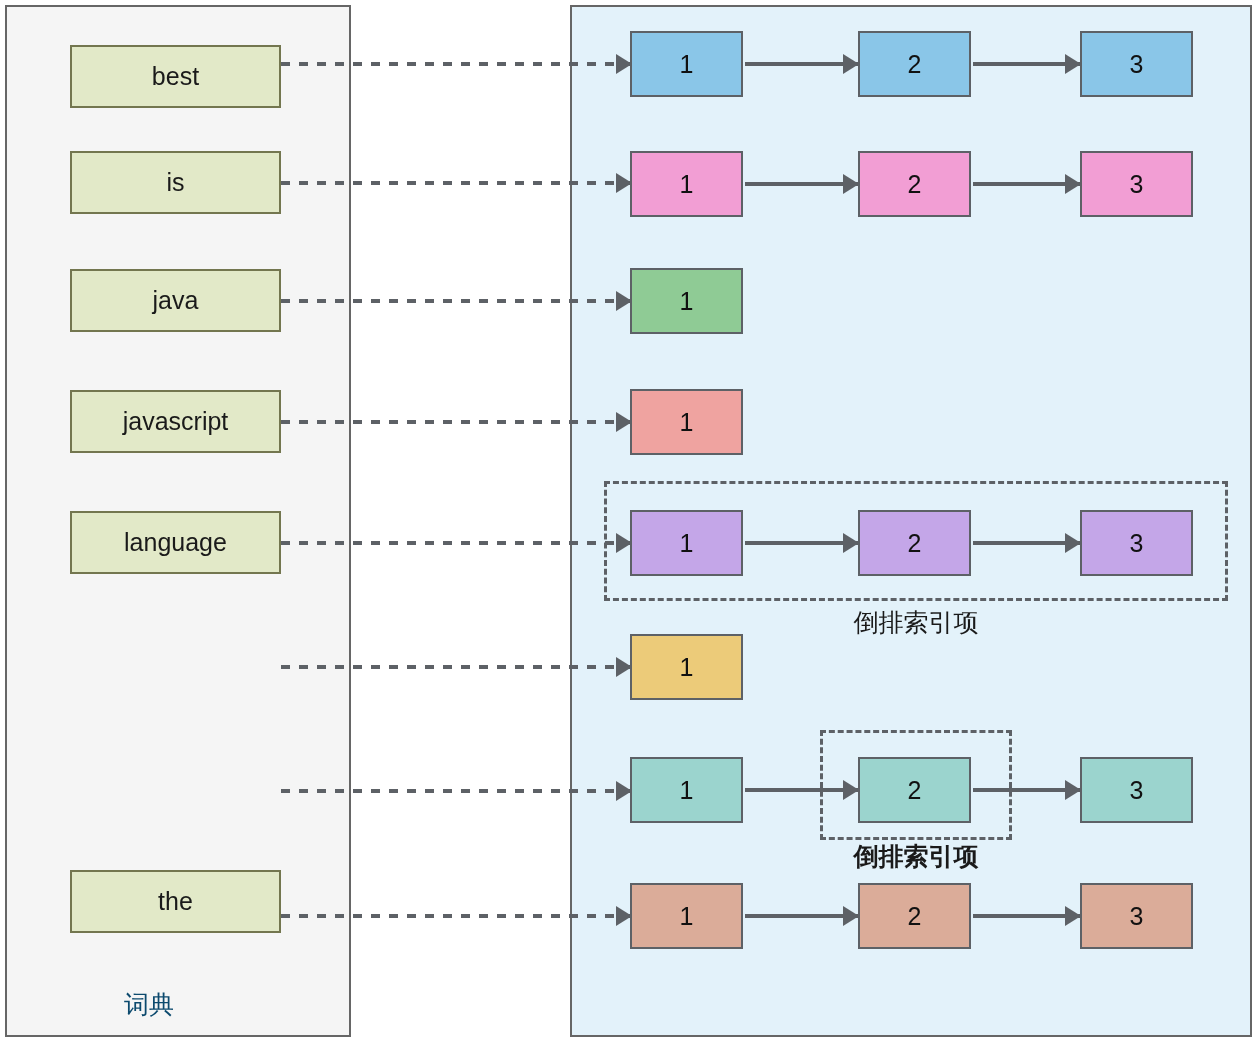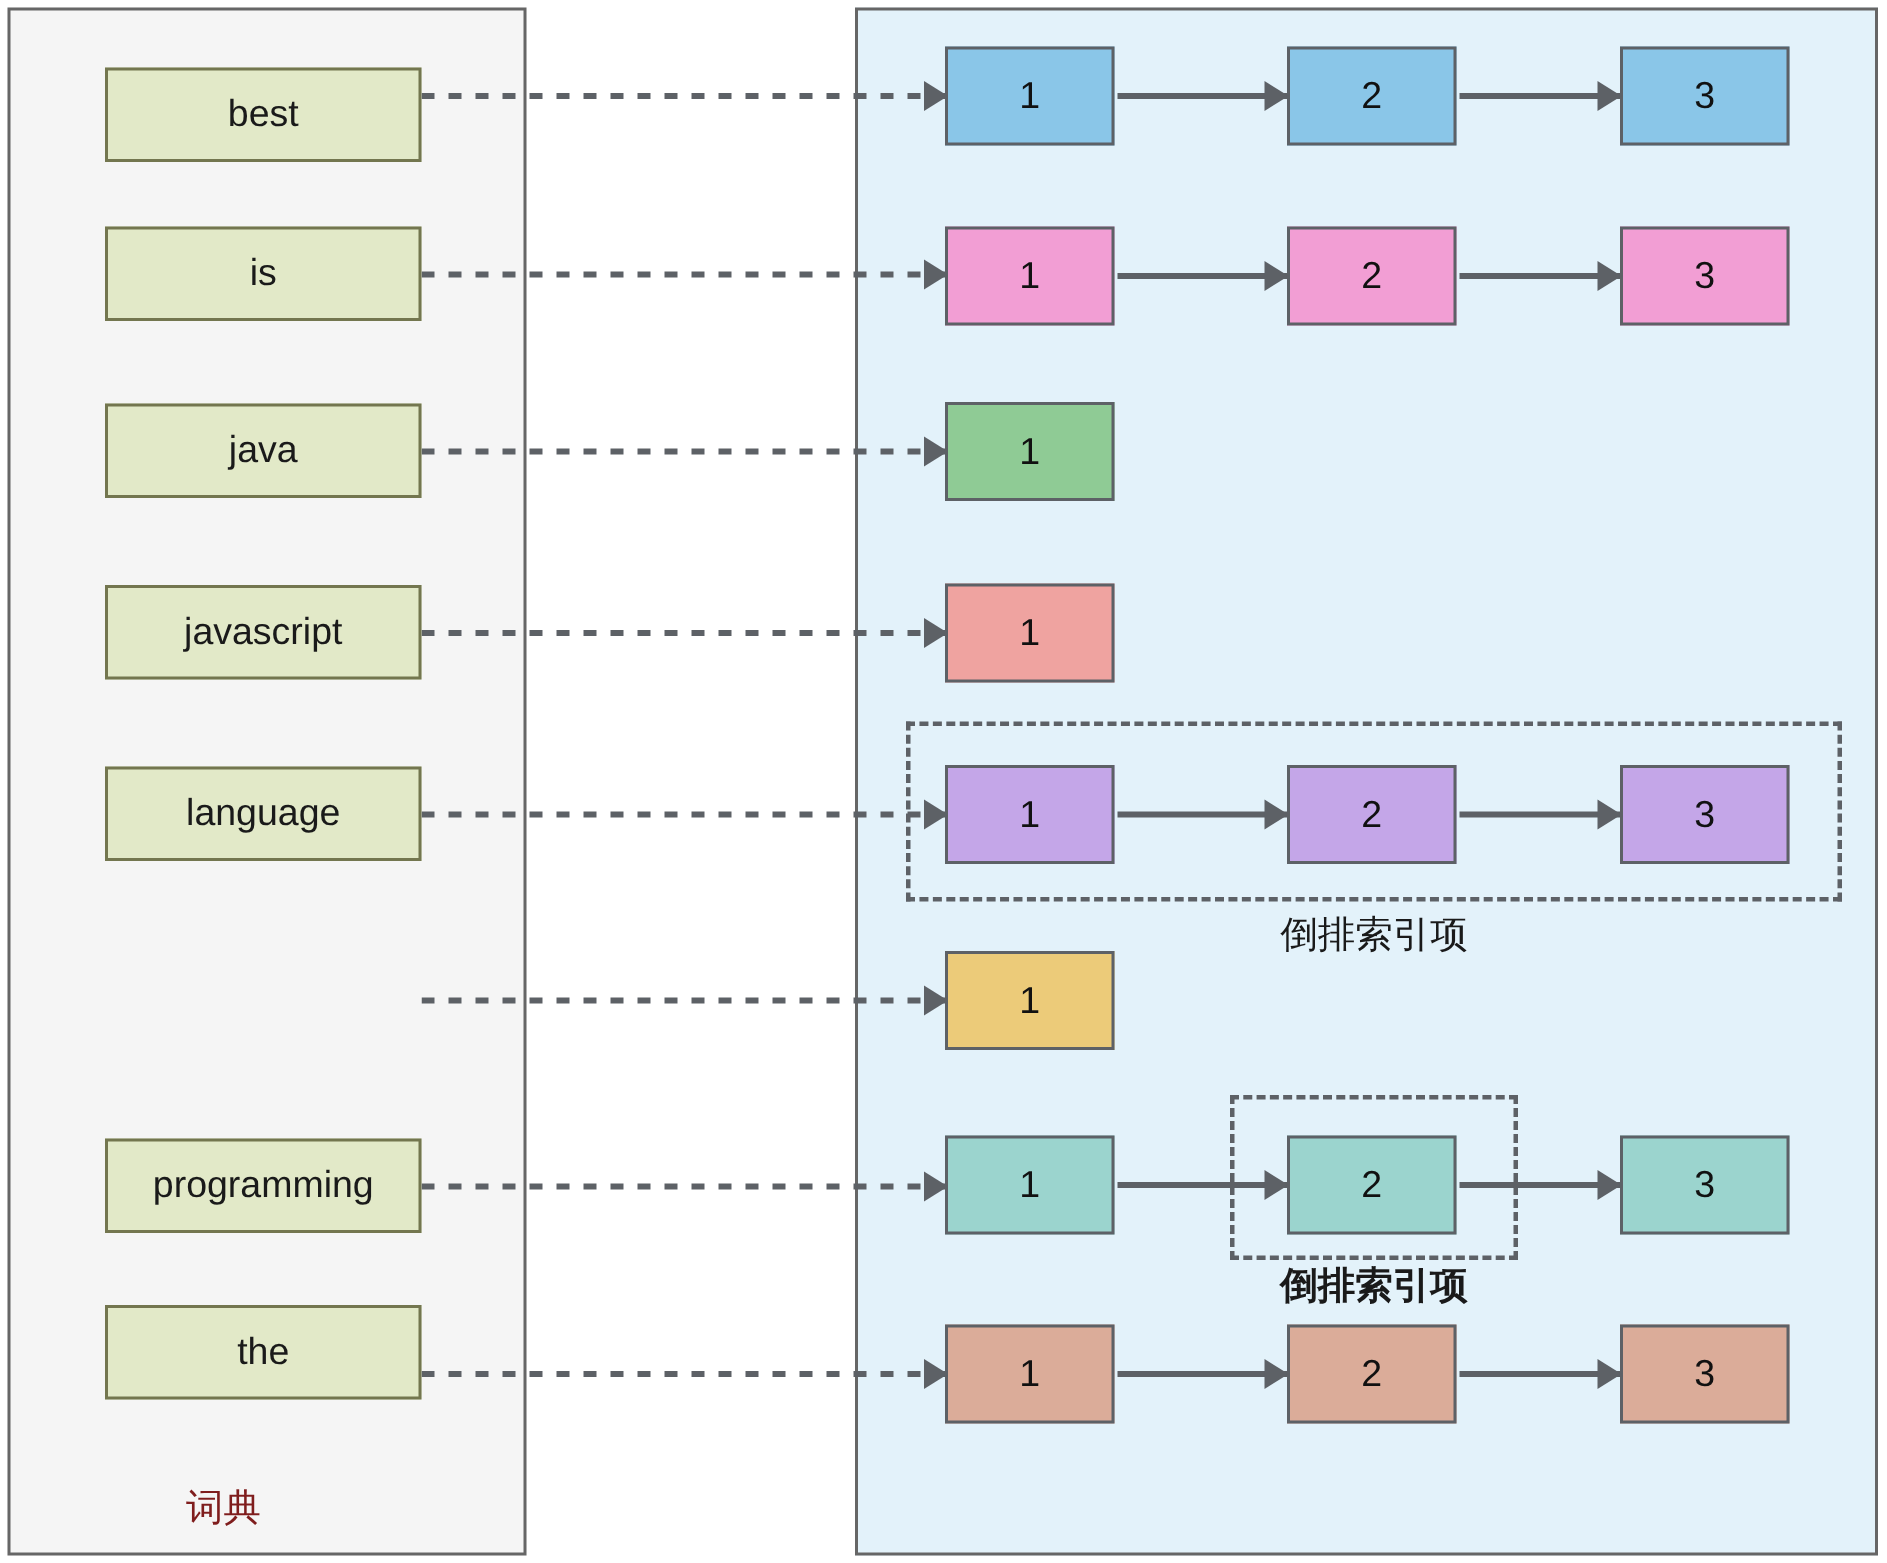--- a/index.html
+++ b/index.html
@@ -49,21 +49,21 @@
   }
 
   
   #dict-caption {
     position: absolute;
     left: 5px;
     top: 988px;
     width: 288px;
     text-align: center;
     font-size: 25px;
-    color: #7f1d1d;
+    color: #0c4a6e;
   }
 
   
   .posting-box {
     position: absolute;
     width: 113px;
     height: 66px;
     border: 2px solid #5d6166;
     display: flex;
     align-items: center;
@@ -143,21 +143,20 @@
 
 <div id="canvas">
 
   <div id="dict-panel" class="panel"></div>
 
   <div class="term-box" style="top:45px">best</div>
   <div class="term-box" style="top:151px">is</div>
   <div class="term-box" style="top:269px">java</div>
   <div class="term-box" style="top:390px">javascript</div>
   <div class="term-box" style="top:511px">language</div>
-  <div class="term-box" style="top:759px">programming</div>
   <div class="term-box" style="top:870px">the</div>
 
   <div id="dict-caption">词典</div>
 
   <div id="postings-panel" class="panel"></div>
 
   <div class="dotted-link" style="top:62px"></div>
   <div class="dotted-link" style="top:181px"></div>
   <div class="dotted-link" style="top:299px"></div>
   <div class="dotted-link" style="top:420px"></div>

